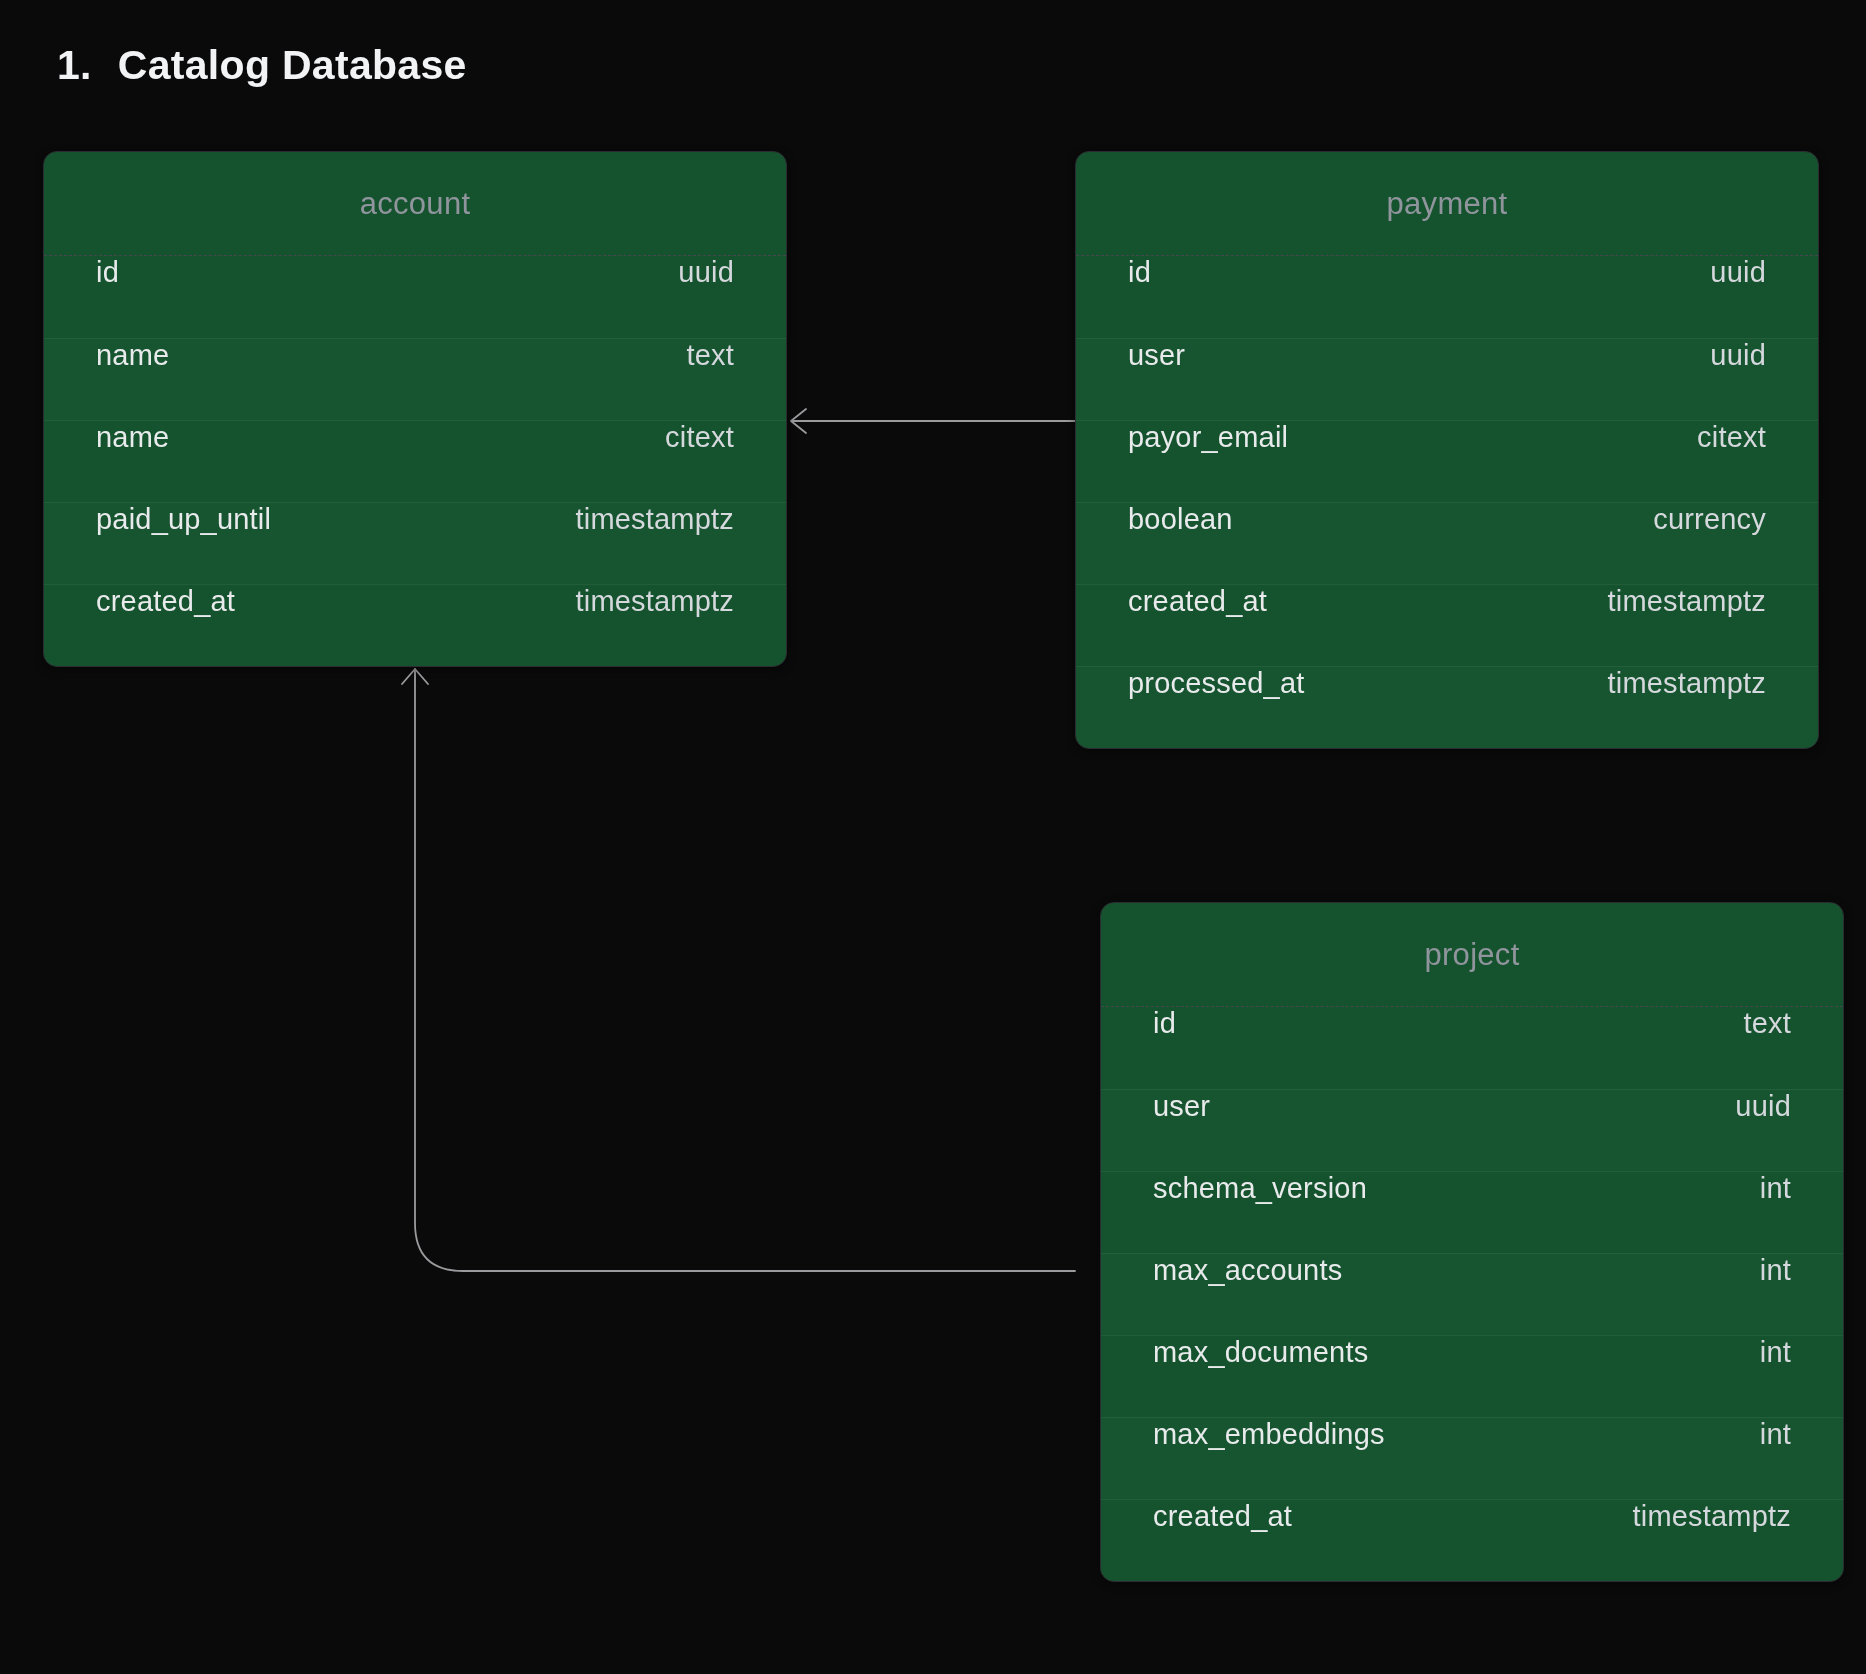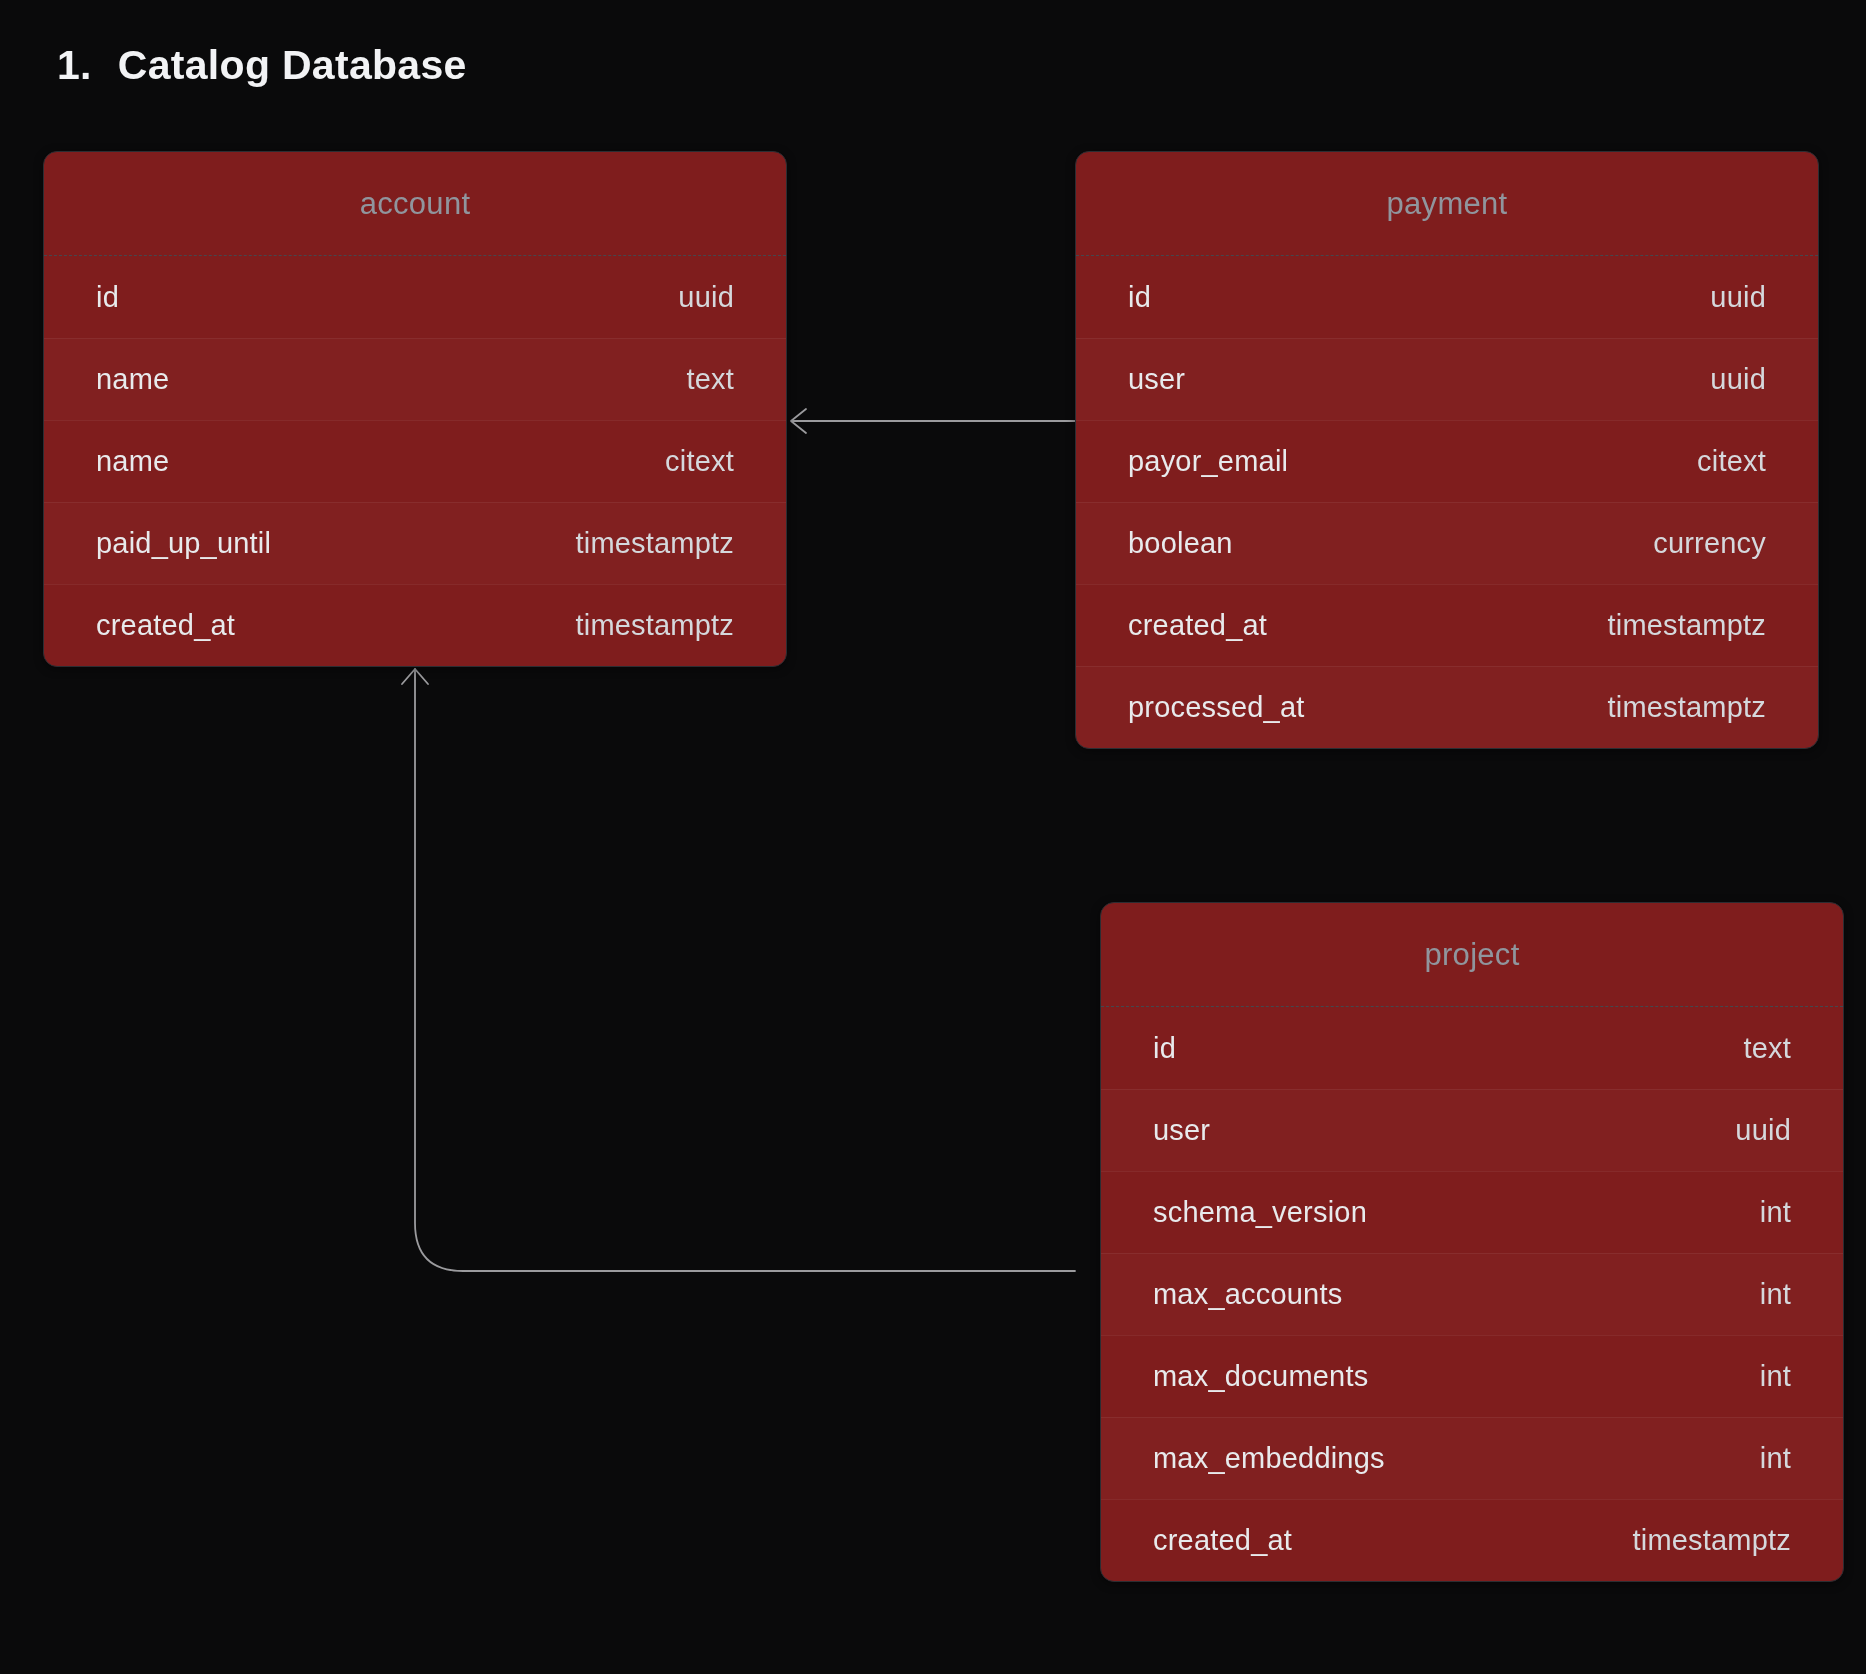--- a/index.html
+++ b/index.html
@@ -20,21 +20,21 @@
     color: #f2f3f5;
     letter-spacing: 0.3px;
     display: flex;
     align-items: baseline;
   }
   .page-title .num { margin-right: 26px; }
 
   .table-card {
     position: absolute;
     width: 744px;
-    background: #7f1d1d;
+    background: #14532d;
     border: 1px solid #2c2d32;
     border-radius: 14px;
     overflow: hidden;
     box-shadow: 0 2px 10px rgba(0,0,0,0.45);
   }
   .card-account { left: 43px;  top: 151px; }
   .card-payment { left: 1075px; top: 151px; }
   .card-project { left: 1100px; top: 883px; margin-top: 19px; }
 
   .table-header {
@@ -43,21 +43,21 @@
     align-items: center;
     justify-content: center;
     color: #90959d;
     font-size: 31px;
     letter-spacing: 0.3px;
     border-bottom: 1px dashed #45474d;
   }
   .t-row {
     height: 82px;
     display: flex;
-    align-items: center;
+    align-items: flex-start;
     justify-content: space-between;
     padding: 0 52px;
     font-size: 29px;
   }
   .t-row + .t-row { border-top: 1px solid rgba(255,255,255,0.06); }
   .t-row:nth-child(even) { background: rgba(255,255,255,0.016); }
   .f-name { color: #e8eaec; letter-spacing: 0.2px; }
   .f-type { color: #d5d8dc; letter-spacing: 0.2px; }
 
   svg.edges {

